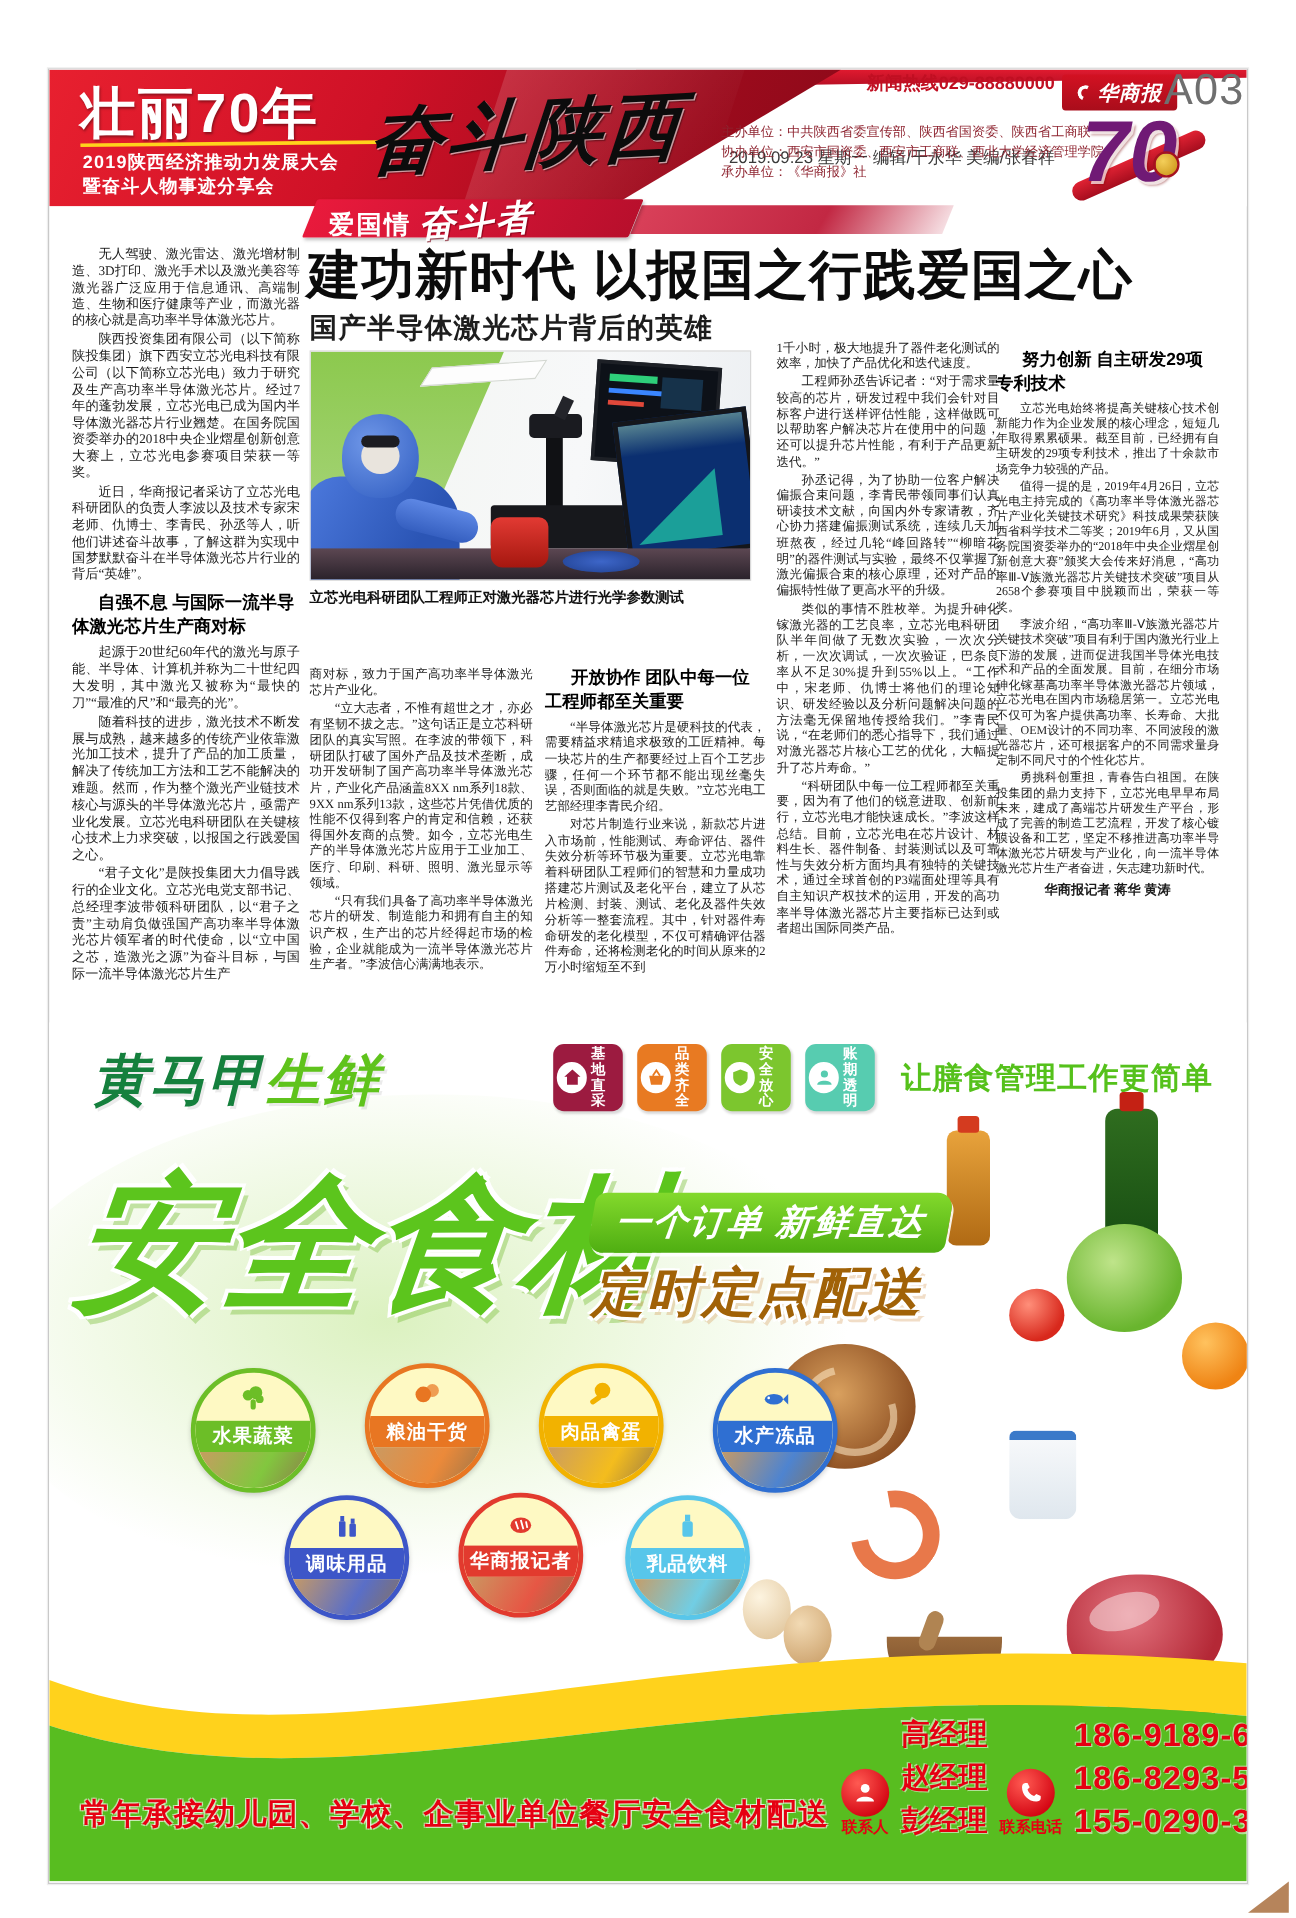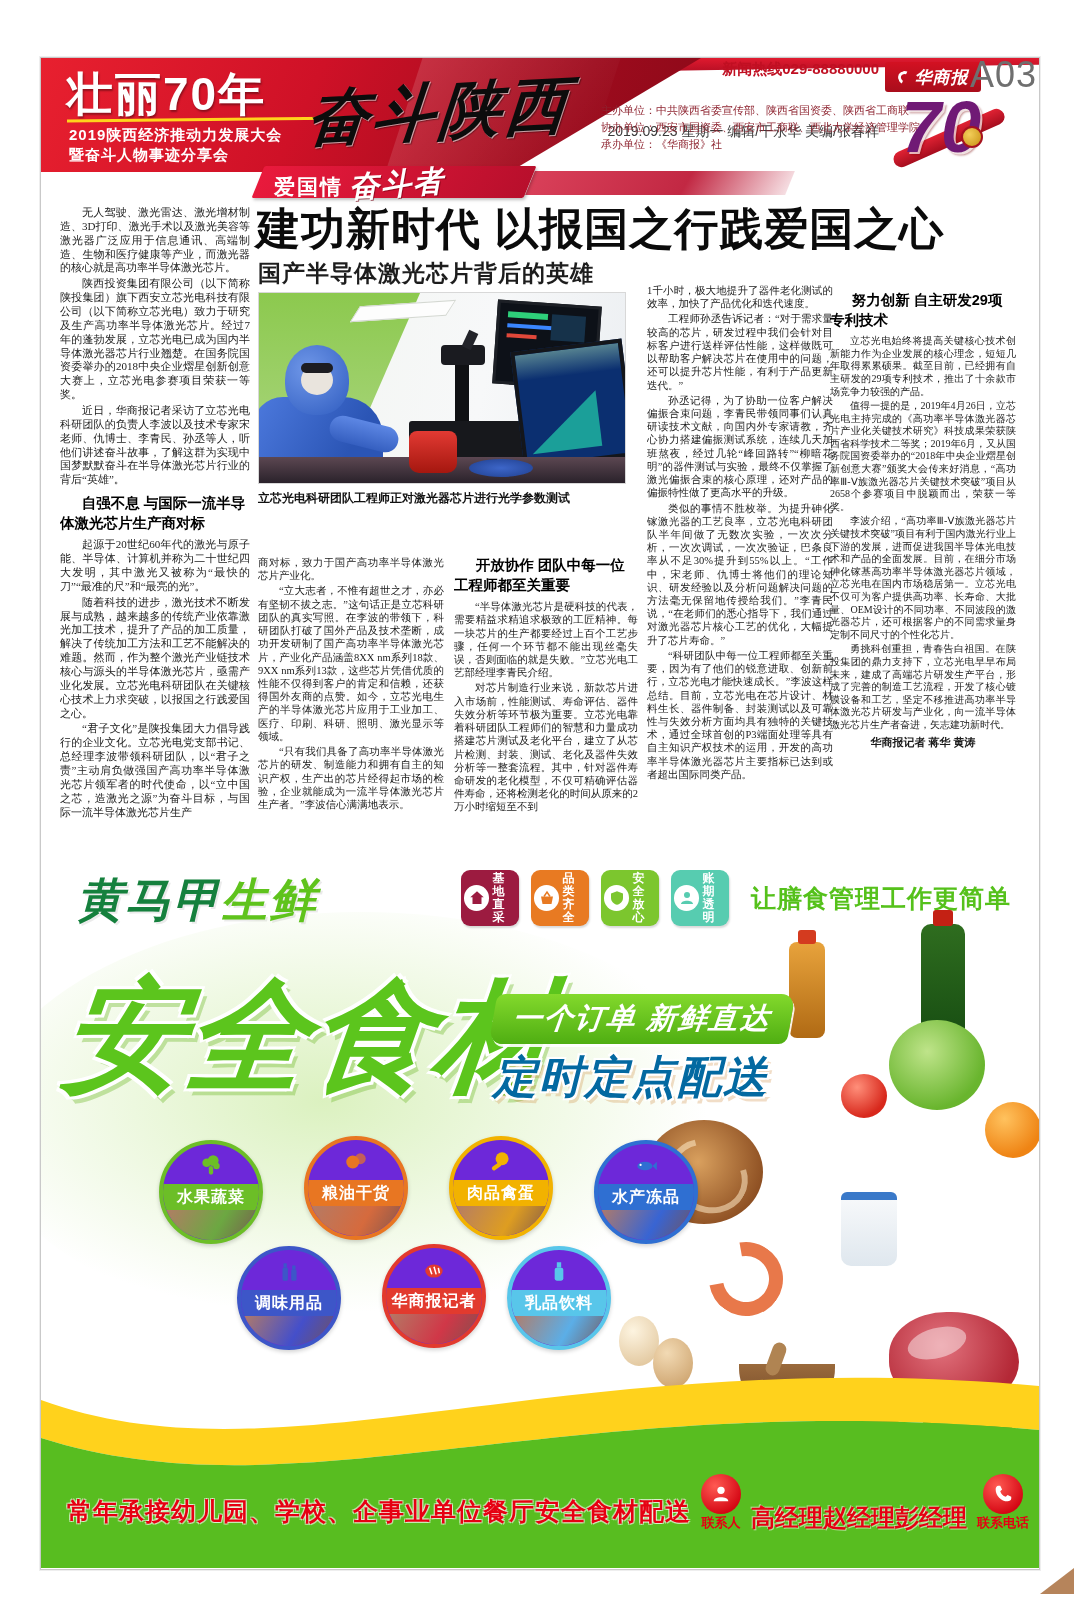--- a/index.html
+++ b/index.html
@@ -128,21 +128,21 @@
   .fbadge .lbl { display:flex; flex-direction:column; line-height:13px; color:#fff; font-size:12px; font-weight:900; }
   .ad-slogan { position:absolute; right:28px; top:30px; font-size:25px; font-weight:900; color:#55c11b; letter-spacing:1px; }
 
   .hero-title { position:absolute; left:22px; top:104px; font-size:122px; font-weight:900; font-style:italic; color:#5cc51d;
                 letter-spacing:2px; transform:skewX(-6deg); white-space:nowrap;
                 text-shadow:-3px -3px 0 #fff,3px -3px 0 #fff,-3px 3px 0 #fff,3px 3px 0 #fff,6px 7px 0 rgba(130,195,70,.45); }
   .hero-ribbon { position:absolute; left:452px; top:142px; padding:5px 20px; background:linear-gradient(#83d92c,#4fae12);
                  border-radius:8px 14px 8px 14px; transform:skewX(-10deg); box-shadow:2px 3px 0 rgba(255,255,255,.9); }
   .hero-ribbon span { display:block; transform:skewX(4deg); color:#fff; font-size:29px; font-weight:900; font-style:italic;
                  letter-spacing:2px; white-space:nowrap; }
-  .hero-sub { position:absolute; left:452px; top:196px; font-size:44px; font-weight:900; font-style:italic; color:#0369a1;
+  .hero-sub { position:absolute; left:452px; top:196px; font-size:44px; font-weight:900; font-style:italic; color:#a16207;
               letter-spacing:2px; white-space:nowrap;
               text-shadow:-2px -2px 0 #fff,2px -2px 0 #fff,-2px 2px 0 #fff,2px 2px 0 #fff,4px 5px 0 rgba(200,120,30,.25); }
 
   
   .collage { position:absolute; right:-10px; top:72px; width:460px; height:560px; }
   .collage div { position:absolute; }
   .cg-bottle { left:332px; top:0; width:44px; height:118px; border-radius:10px 10px 8px 8px;
                background:linear-gradient(#2f6d1f,#174d12); }
   .cg-bottle::before { content:""; position:absolute; left:12px; top:-14px; width:20px; height:16px; background:#c42114; border-radius:3px; }
   .cg-oil { left:200px; top:18px; width:36px; height:96px; border-radius:8px; background:linear-gradient(#e8a33c,#b06a14); }
@@ -173,43 +173,43 @@
               background:linear-gradient(#9a6a3c,#6d4424); }
   .cg-mortar::before { content:""; position:absolute; left:30px; top:-22px; width:14px; height:34px; border-radius:7px;
               background:#b08452; transform:rotate(20deg); }
   .cg-beans { left:332px; top:470px; width:92px; height:80px; border-radius:50%;
               background:radial-gradient(circle at 40% 35%, #8cc95c, #3f8f22 75%); }
   .cg-spice { left:226px; top:470px; width:84px; height:60px; border-radius:50%;
               background:radial-gradient(circle at 40% 35%, #f0c75e, #c88d1c 75%); }
 
   
   .cat-rows { position:absolute; left:0; top:0; width:100%; height:100%; pointer-events:none; }
-  .cat { position:absolute; width:104px; height:104px; border-radius:50%; background:#6d28d9; border:4px solid var(--c,#888);
+  .cat { position:absolute; width:104px; height:104px; border-radius:50%; background:#fef9c3; border:4px solid var(--c,#888);
          overflow:hidden; box-shadow:0 2px 4px rgba(0,0,0,.18); }
   .cat .ci { position:absolute; left:0; top:4px; width:100%; height:36px; display:flex; align-items:center; justify-content:center; }
   .cat .ci svg { width:26px; height:26px; color:var(--c,#888); }
   .cat .cl { position:absolute; left:0; top:40px; width:100%; height:26px; background:var(--c,#888); color:#fff;
              font-size:16px; font-weight:900; display:flex; align-items:center; justify-content:center; letter-spacing:1px; }
   .cat .cp { position:absolute; left:0; top:66px; width:100%; height:38px;
              background:linear-gradient(120deg,#c08a52 0%, var(--c,#888) 55%, #7a5a36 100%); opacity:.85; }
   .cat1 { left:118px; top:288px; } .cat2 { left:263px; top:284px; } .cat3 { left:408px; top:284px; } .cat4 { left:553px; top:288px; }
-  .cat5 { left:196px; top:394px; } .cat6 { left:341px; top:392px; } .cat7 { left:466px; top:394px; }
+  .cat5 { left:196px; top:394px; } .cat6 { left:341px; top:392px; } .cat7 { left:480px; top:394px; }
 
   
   .wave { position:absolute; left:0; bottom:0; width:100%; height:230px; }
   .wave svg { position:absolute; left:0; top:0; width:100%; height:100%; }
   .ad-footer { position:absolute; left:26px; right:16px; bottom:30px; display:flex; align-items:flex-end; gap:10px; }
   .ftr-line { flex:0 0 auto; color:#e60012; font-size:25px; font-weight:900; letter-spacing:1px; margin-bottom:10px;
               text-shadow:-1px -1px 0 #fff8,1px -1px 0 #fff8,-1px 1px 0 #fff8,1px 1px 0 #fff8; white-space:nowrap; }
   .cgroup { display:flex; flex-direction:column; align-items:center; gap:0; margin-bottom:6px; }
   .cicon { width:40px; height:40px; border-radius:50%; background:radial-gradient(circle at 35% 30%, #ff5a52, #d40613 75%);
            display:flex; align-items:center; justify-content:center; }
   .cicon svg { width:22px; height:22px; color:#fff; }
   .clabel { color:#e60012; font-size:13px; font-weight:900; white-space:nowrap; }
-  .names { display:flex; align-items:flex-start; margin-bottom:2px; }
+  .names { display:flex; flex-direction:column; align-items:flex-start; margin-bottom:2px; }
   .names span { color:#e60012; font-size:24px; font-weight:900; line-height:36px; white-space:nowrap;
                 text-shadow:-1px -1px 0 #fff8,1px 1px 0 #fff8; }
   .phones { display:flex; flex-direction:column; align-items:flex-start; margin-bottom:2px; }
   .phones span { color:#e60012; font-size:27px; font-weight:900; line-height:36px; letter-spacing:1px; white-space:nowrap;
                 text-shadow:-1px -1px 0 #fff8,1px 1px 0 #fff8; }
   .corner-curl { position:absolute; right:6px; bottom:4px; width:0; height:0;
                 border-left:34px solid transparent; border-bottom:26px solid #a96f3e; opacity:.85; }
 </style>
 </head>
 <body>

